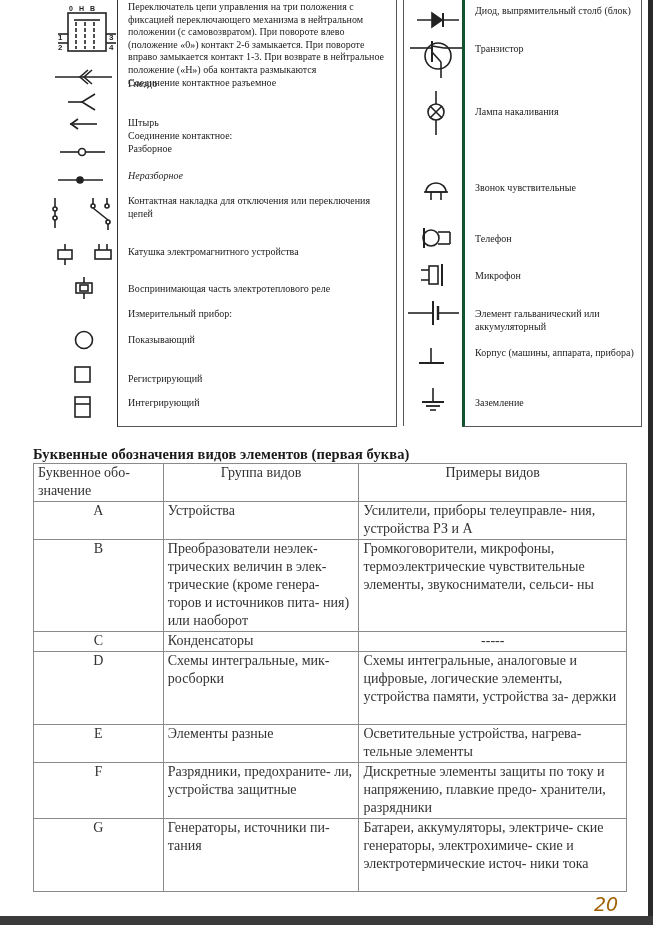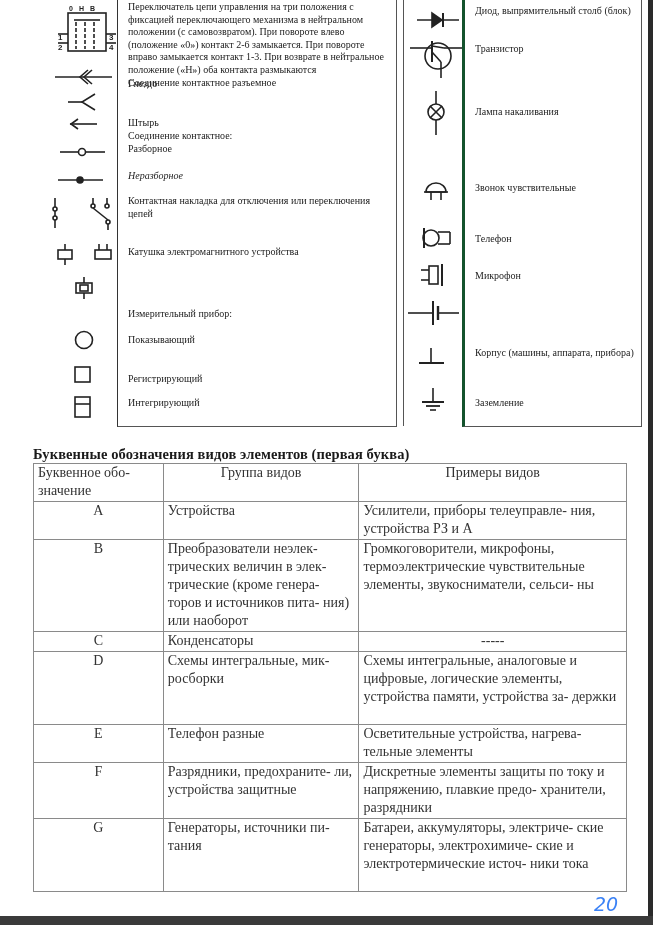--- a/index.html
+++ b/index.html
@@ -41,21 +41,21 @@
   }
   table.elements th { text-align: center; margin-top: 36px; }
   table.elements th.h-code { text-align: left; }
   td.code { text-align: center; vertical-align: middle; }
   td.code.top { vertical-align: top; }
   td.center { text-align: center; }
   col.c1 { width: 130px; } col.c2 { width: 196px; } col.c3 { width: 268px; }
 
   .page-number {
     position: absolute; left: 594px; top: 893px; font-size: 19px; font-style: italic;
-    font-family: "DejaVu Sans", sans-serif; color: #3b82f6;
+    font-family: "DejaVu Sans", sans-serif; color: #a16207;
   }
 </style>
 </head>
 <body>
 
 <div class="sym-col" style="left:0;top:0;width:117px;height:426px;">
   <svg class="sym-svg" width="117" height="426" viewBox="0 0 117 426" stroke="#222" fill="none" stroke-width="1.6">
 
     <g>
       <rect x="68" y="13" width="38" height="38"></rect>
@@ -148,20 +148,21 @@
 <div id="left-desc-box" class="desc-box">
   <div class="desc" style="left:10px;top:1px;width:266px;">Переключатель цепи управления на три положения с фиксацией переключающего механизма в нейтральном положении (с самовозвратом). При повороте влево (положение «0») контакт 2-6 замыкается. При повороте вправо замыкается контакт 1-3. При возврате в нейтральное положение («Н») оба контакта размыкаются</div>
   <div class="desc" style="left:10px;top:77px;">Соединение контактное разъемное</div>
   <div class="desc" style="left:10px;top:78px;">Гнездо</div>
   <div class="desc" style="left:10px;top:117px;">Штырь</div>
   <div class="desc" style="left:10px;top:130px;">Соединение контактное:</div>
   <div class="desc" style="left:10px;top:143px;">Разборное</div>
   <div class="desc" style="left:10px;top:170px;font-style:italic;">Неразборное</div>
   <div class="desc" style="left:10px;top:195px;width:262px;">Контактная накладка для отключения или переключения цепей</div>
   <div class="desc" style="left:10px;top:246px;">Катушка электромагнитного устройства</div>
+  <div class="desc" style="left:10px;top:283px;">Воспринимающая часть электротеплового реле</div>
   <div class="desc" style="left:10px;top:308px;">Измерительный прибор:</div>
   <div class="desc" style="left:10px;top:334px;">Показывающий</div>
   <div class="desc" style="left:10px;top:373px;">Регистрирующий</div>
   <div class="desc" style="left:10px;top:397px;">Интегрирующий</div>
 </div>
 
 <div class="left-sym-divider"></div>
 <div class="sym-col" style="left:404px;top:0;width:58px;height:426px;">
   <svg class="sym-svg" width="58" height="426" viewBox="0 0 58 426" stroke="#222" fill="none" stroke-width="1.6">
 
@@ -232,20 +233,21 @@
   </svg>
 </div>
 
 <div id="right-desc-box" class="desc-box">
   <div class="desc" style="left:10px;top:5px;width:160px;">Диод, выпрямительный столб (блок)</div>
   <div class="desc" style="left:10px;top:43px;">Транзистор</div>
   <div class="desc" style="left:10px;top:106px;">Лампа накаливания</div>
   <div class="desc" style="left:10px;top:182px;">Звонок чувствительные</div>
   <div class="desc" style="left:10px;top:233px;">Телефон</div>
   <div class="desc" style="left:10px;top:270px;">Микрофон</div>
+  <div class="desc" style="left:10px;top:308px;width:162px;">Элемент гальванический или аккумуляторный</div>
   <div class="desc" style="left:10px;top:347px;width:160px;">Корпус (машины, аппарата, прибора)</div>
   <div class="desc" style="left:10px;top:397px;">Заземление</div>
 </div>
 
 <div class="table-heading">Буквенные обозначения видов элементов (первая буква)</div>
 
 <table class="elements">
   <colgroup>
       <col class="c1">
       <col class="c2">
@@ -274,21 +276,21 @@
       <td>Конденсаторы</td>
       <td class="center">-----</td>
     </tr>
     <tr style="height:73px;">
       <td class="code">D</td>
       <td>Схемы интегральные, мик- росборки</td>
       <td>Схемы интегральные, аналоговые и цифровые, логические элементы, устройства памяти, устройства за- держки</td>
     </tr>
     <tr style="height:37px;">
       <td class="code top">E</td>
-      <td>Телефон разные</td>
+      <td>Элементы разные</td>
       <td>Осветительные устройства, нагрева- тельные элементы</td>
     </tr>
     <tr style="height:55px;">
       <td class="code">F</td>
       <td>Разрядники, предохраните- ли, устройства защитные</td>
       <td>Дискретные элементы защиты по току и напряжению, плавкие предо- хранители, разрядники</td>
     </tr>
     <tr style="height:73px;">
       <td class="code">G</td>
       <td>Генераторы, источники пи- тания</td>

